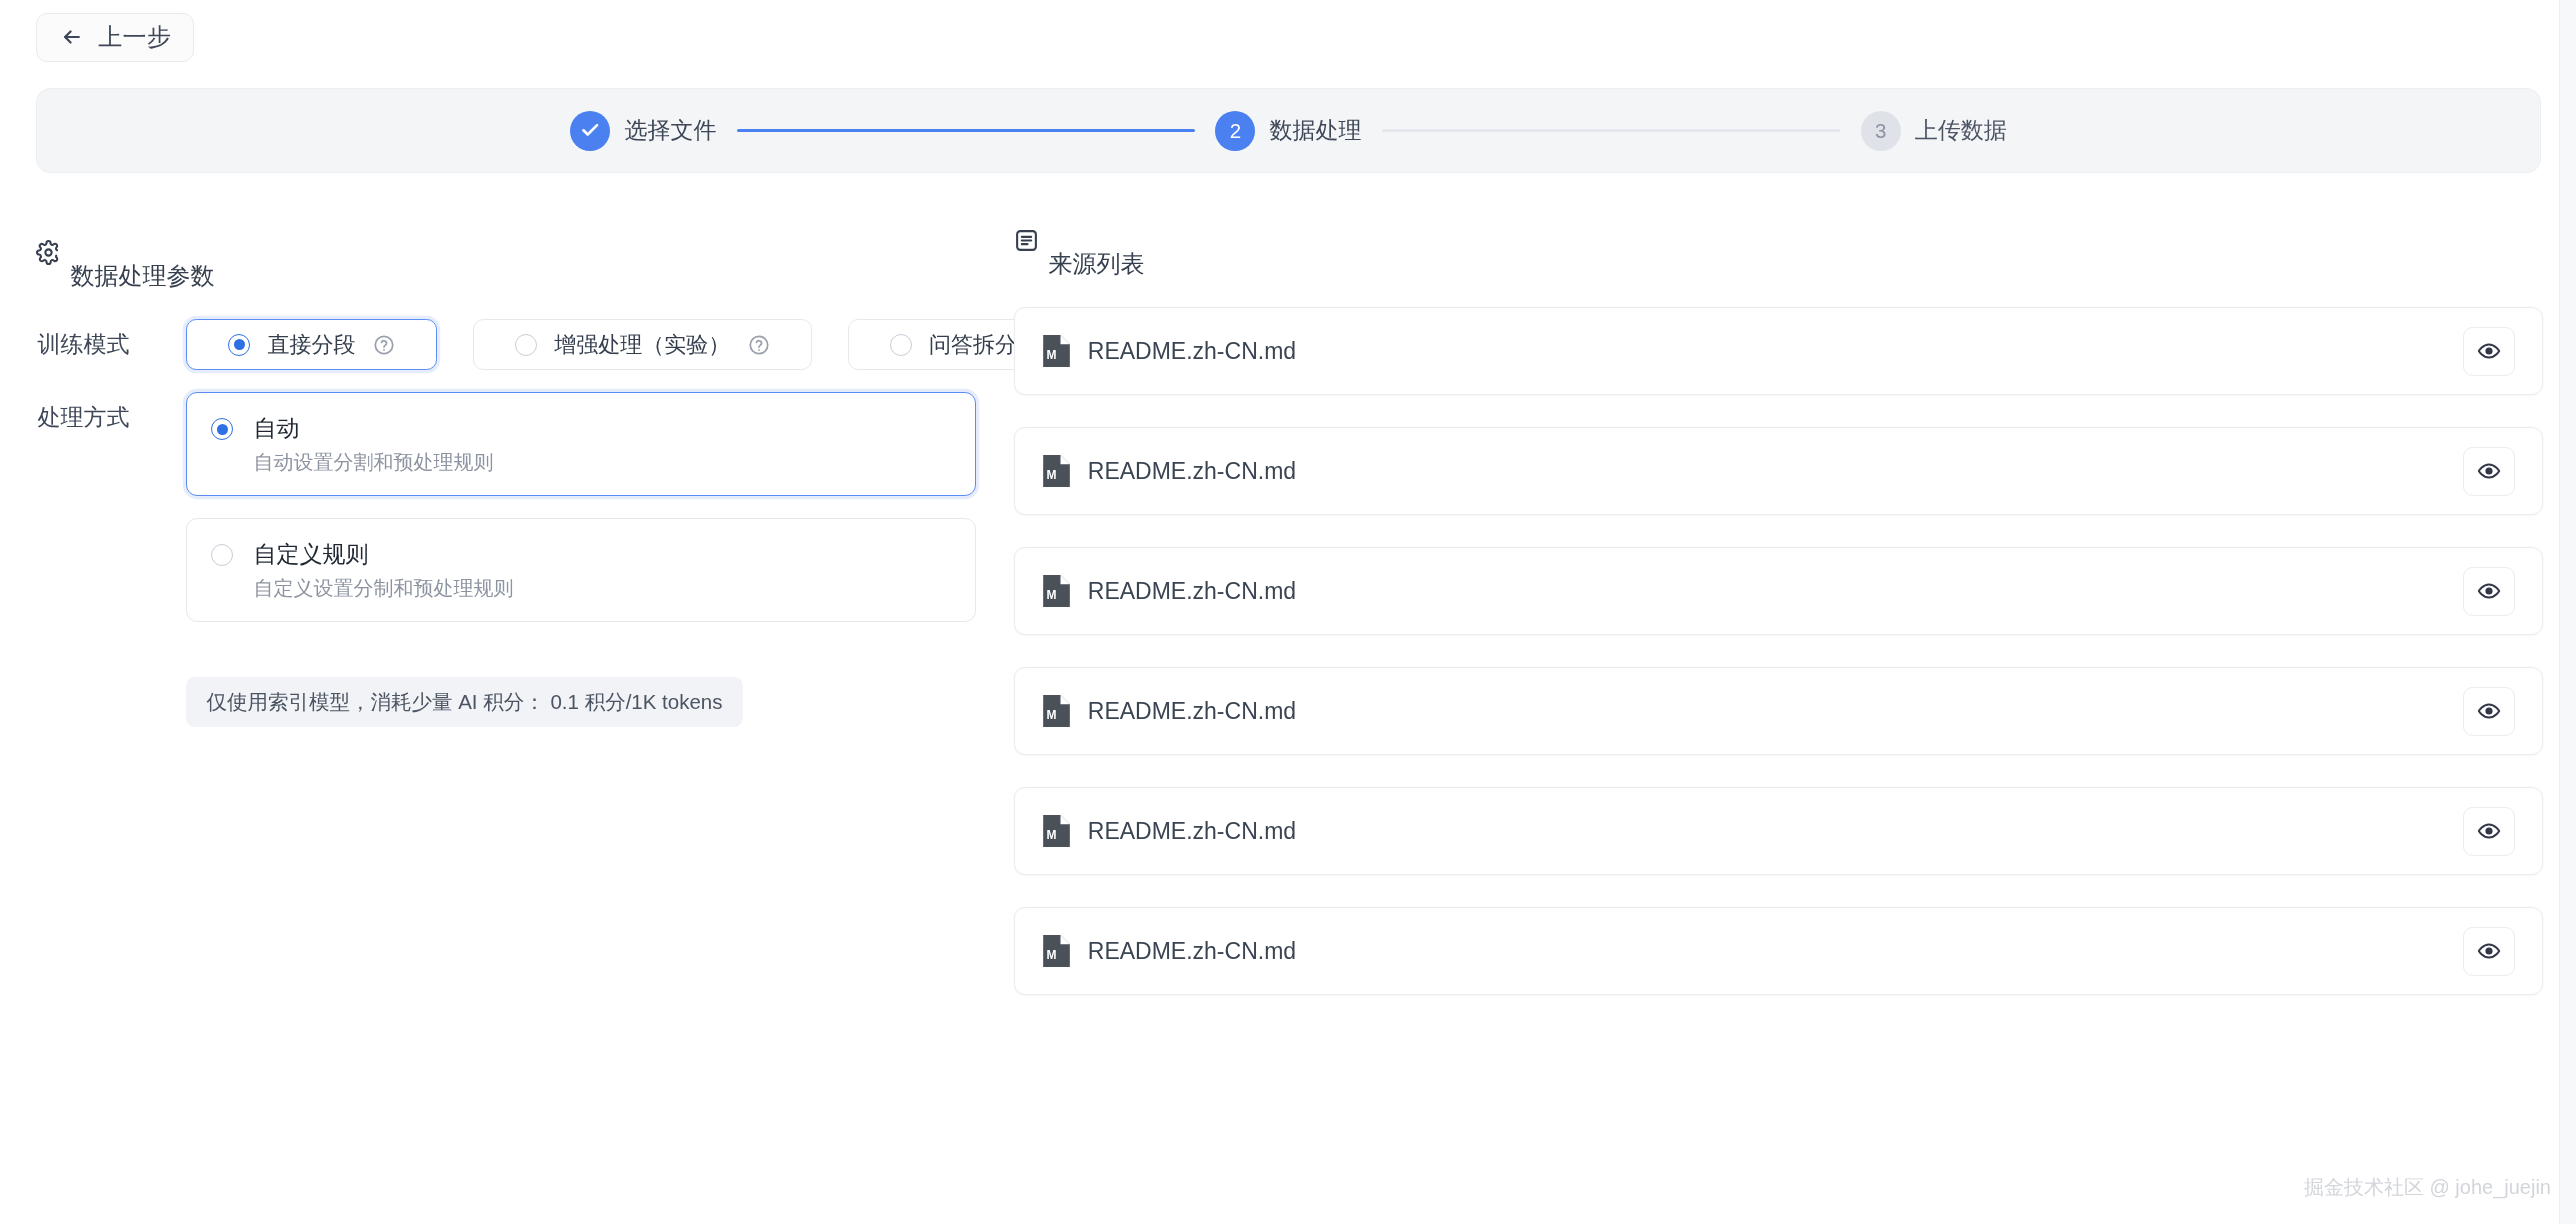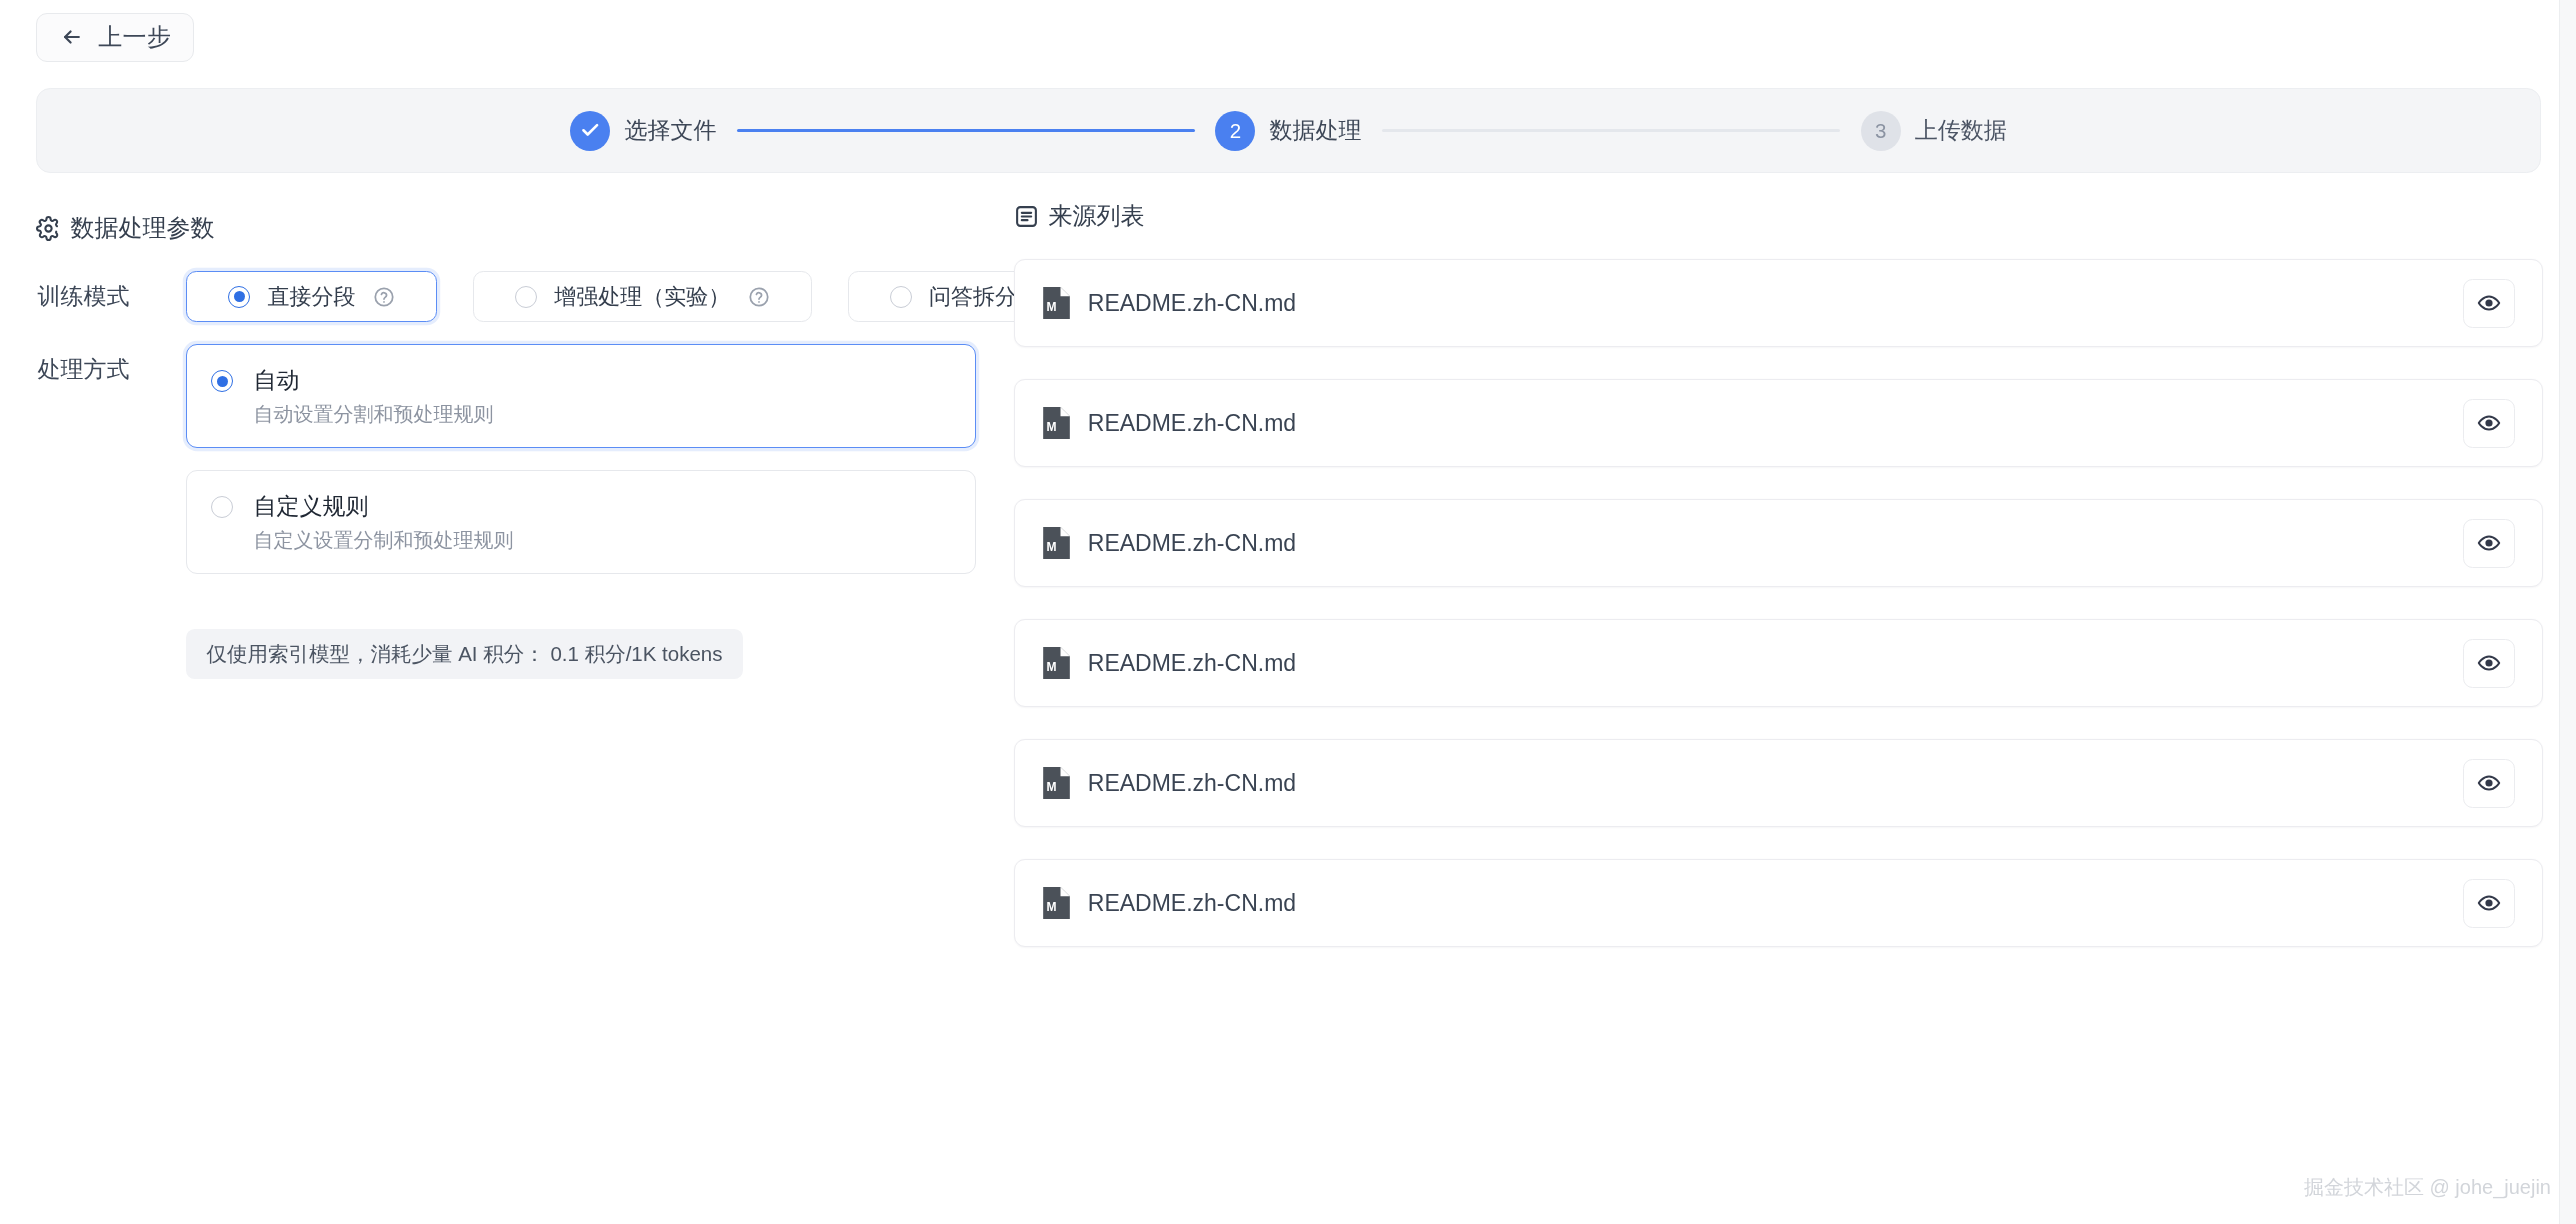--- a/index.html
+++ b/index.html
@@ -45,21 +45,21 @@
   .connector { height: 3.2px; border-radius: 1.6px; }
   .connector.filled { background: #4a80f0; width: 458px; margin: 0 20.5px; }
   .connector.empty  { background: #e4e7ec; width: 458px; margin: 0 20.5px; }
 
   
   .left-panel  { position: absolute; left: 36px;  top: 212px; width: 932px; }
   .right-panel { position: absolute; left: 1014px; top: 200px; width: 1529px; }
 
   .panel-head { display: flex; align-items: center; gap: 9.5px; margin-bottom: 27px; }
   .panel-head .hicon { width: 25px; height: 25px; display: block; flex: none; }
-  .panel-title { font-size: 24px; color: #353f4e; }
+  .panel-title { font-size: 24px; color: #353f4e; margin-top: 48px; }
 
   
   .form-row { display: flex; align-items: flex-start; margin-bottom: 22px; }
   .form-label {
     width: 150px; flex: none; font-size: 23px; color: #3d4757;
     line-height: 51px; padding-left: 1.6px;
   }
 
   .mode-options { display: flex; gap: 36px; }
   .mode-chip {

